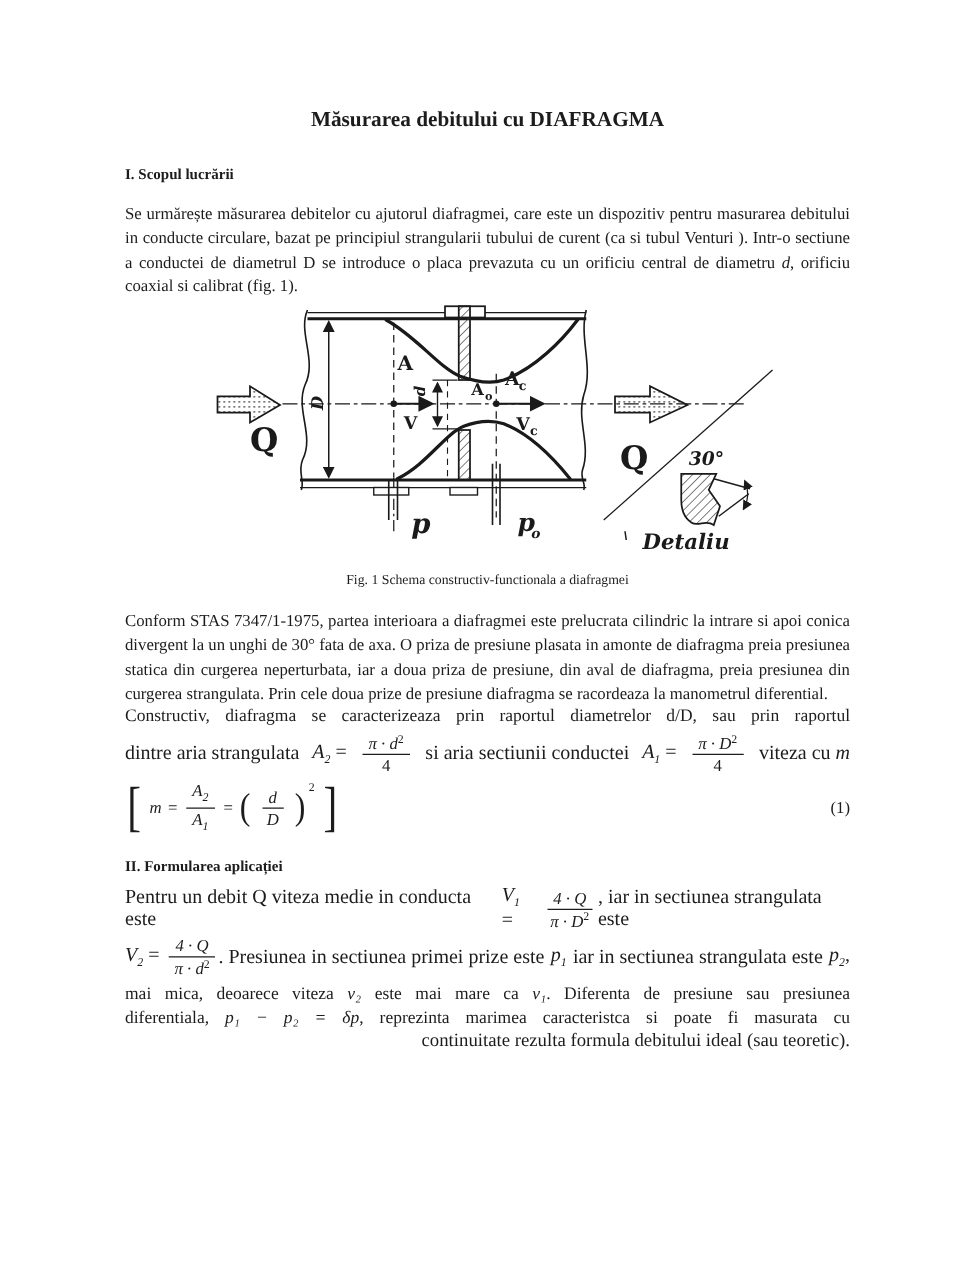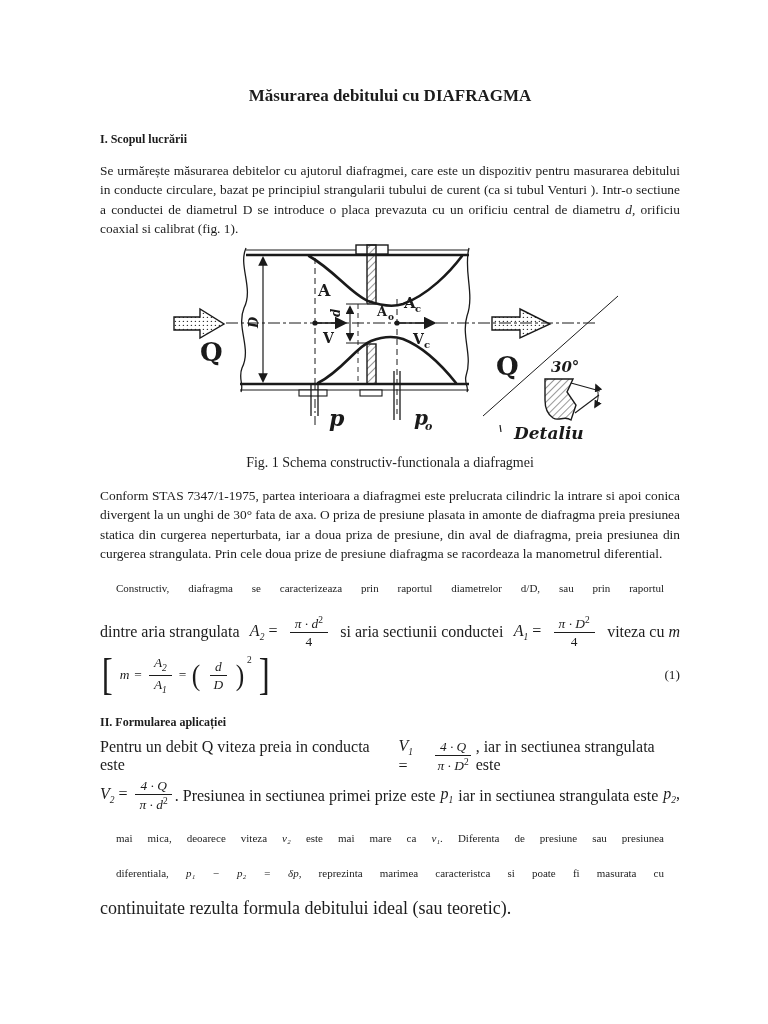--- a/index.html
+++ b/index.html
@@ -2,33 +2,33 @@
 <html><head>
 <meta charset="utf-8">
 <style>
   html,body{margin:0;padding:0;background:#ffffff;}
   body{width:768px;height:1024px;overflow:hidden;
        font-family:"Liberation Serif","DejaVu Serif",serif;color:#1c1c1c;}
   .page{padding:86px 88px 0 100px;}
   .doc-title{text-align:center;font-weight:bold;font-size:17px;line-height:20px;margin:0 0 24px 0;}
   .sec-heading{font-weight:bold;font-size:12px;line-height:18px;margin:0 0 13px 0;}
   .para{font-size:13.4px;line-height:19.3px;text-align:justify;margin:0;}
-  .jline{font-size:11px;line-height:19.3px;text-align:justify;text-align-last:justify;margin:16px;}
-  .lastline{font-size:18px;line-height:19.3px;margin:0;}
+  .jline{font-size:14px;line-height:19.3px;text-align:justify;text-align-last:justify;margin:0;}
+  .lastline{font-size:15px;line-height:19.3px;margin:0;text-align:right;}
   .it{font-style:italic;}
   sub{font-size:9.5px;font-style:italic;}
   sup{font-size:9.5px;}
   .tallline{margin:2px 0;display:flex;align-items:center;gap:5px;flex-wrap:nowrap;}
   .tallline.spread{justify-content:space-between;}
   .frac{display:inline-flex;flex-direction:column;align-items:center;vertical-align:middle;
         line-height:1.12;font-size:13.4px;margin:0 2px;}
   .frac .num{padding:0 5px 1px 5px;border-bottom:1px solid #1c1c1c;white-space:nowrap;}
   .frac .den{padding:1px 5px 0 5px;white-space:nowrap;}
   .figwrap{margin:6px 0 0 66px;width:470px;}
-  .figcaption{width:580px;margin:1px 0 14px 0;text-align:center;font-size:14px;line-height:18px;}
+  .figcaption{width:580px;margin:1px 0 14px 0;text-align:center;font-size:11px;line-height:18px;}
   .eqrow{display:flex;justify-content:space-between;align-items:center;margin:4px 0 2px 0;
          font-size:13.4px;}
   .eq-body{display:inline-flex;align-items:center;gap:5px;}
   .sqb{font-size:44px;line-height:1;font-weight:400;transform:scaleX(.75);}
   .par{font-size:30px;line-height:1;font-weight:400;transform:scaleX(.85);}
   .pow{align-self:flex-start;margin:2px 0 0 -3px;}
   .eqnum{font-size:13.4px;}
   .formline{margin:3px 0;}
   svg text{fill:#1a1a1a;}
   .flab{font-family:"DejaVu Serif",serif;font-weight:bold;}
@@ -187,21 +187,21 @@
       <span class="par">)</span>
       <sup class="pow">2</sup>
       <span class="sqb">]</span>
     </span>
     <span class="eqnum">(1)</span>
   </div>
 
   <div class="sec-heading" style="margin-top:16px;margin-bottom:6px;">II. Formularea aplicației</div>
 
   <div class="tallline formline">
-    <span>Pentru un debit Q viteza preia in conducta este</span>
+    <span>Pentru un debit Q viteza medie in conducta este</span>
     <span><span class="it">V</span><sub>1</sub> <span>=</span></span>
     <span class="frac">
         <span class="num it">4 · Q</span>
         <span class="den"><span class="it">π · D</span><sup>2</sup></span>
       </span>
       <span style="margin-left:-5px;">, iar in sectiunea strangulata este</span>
   </div>
 
   <div class="tallline formline">
     <span><span class="it">V</span><sub>2</sub> <span>=</span></span>

